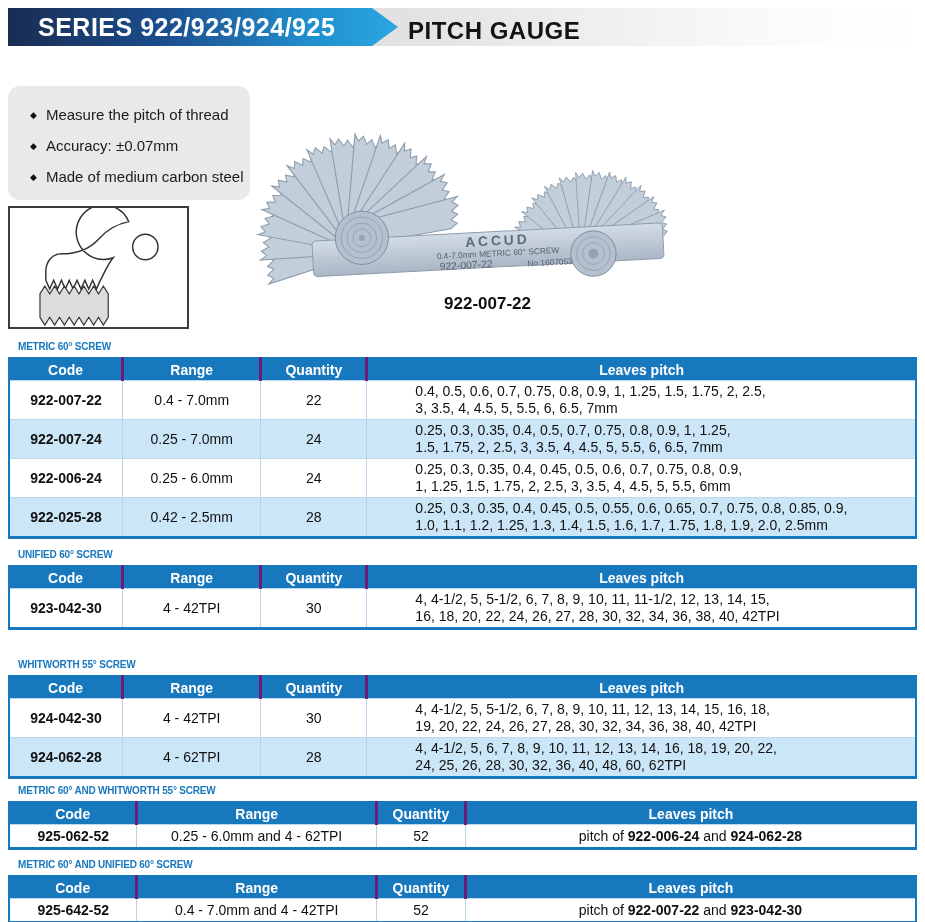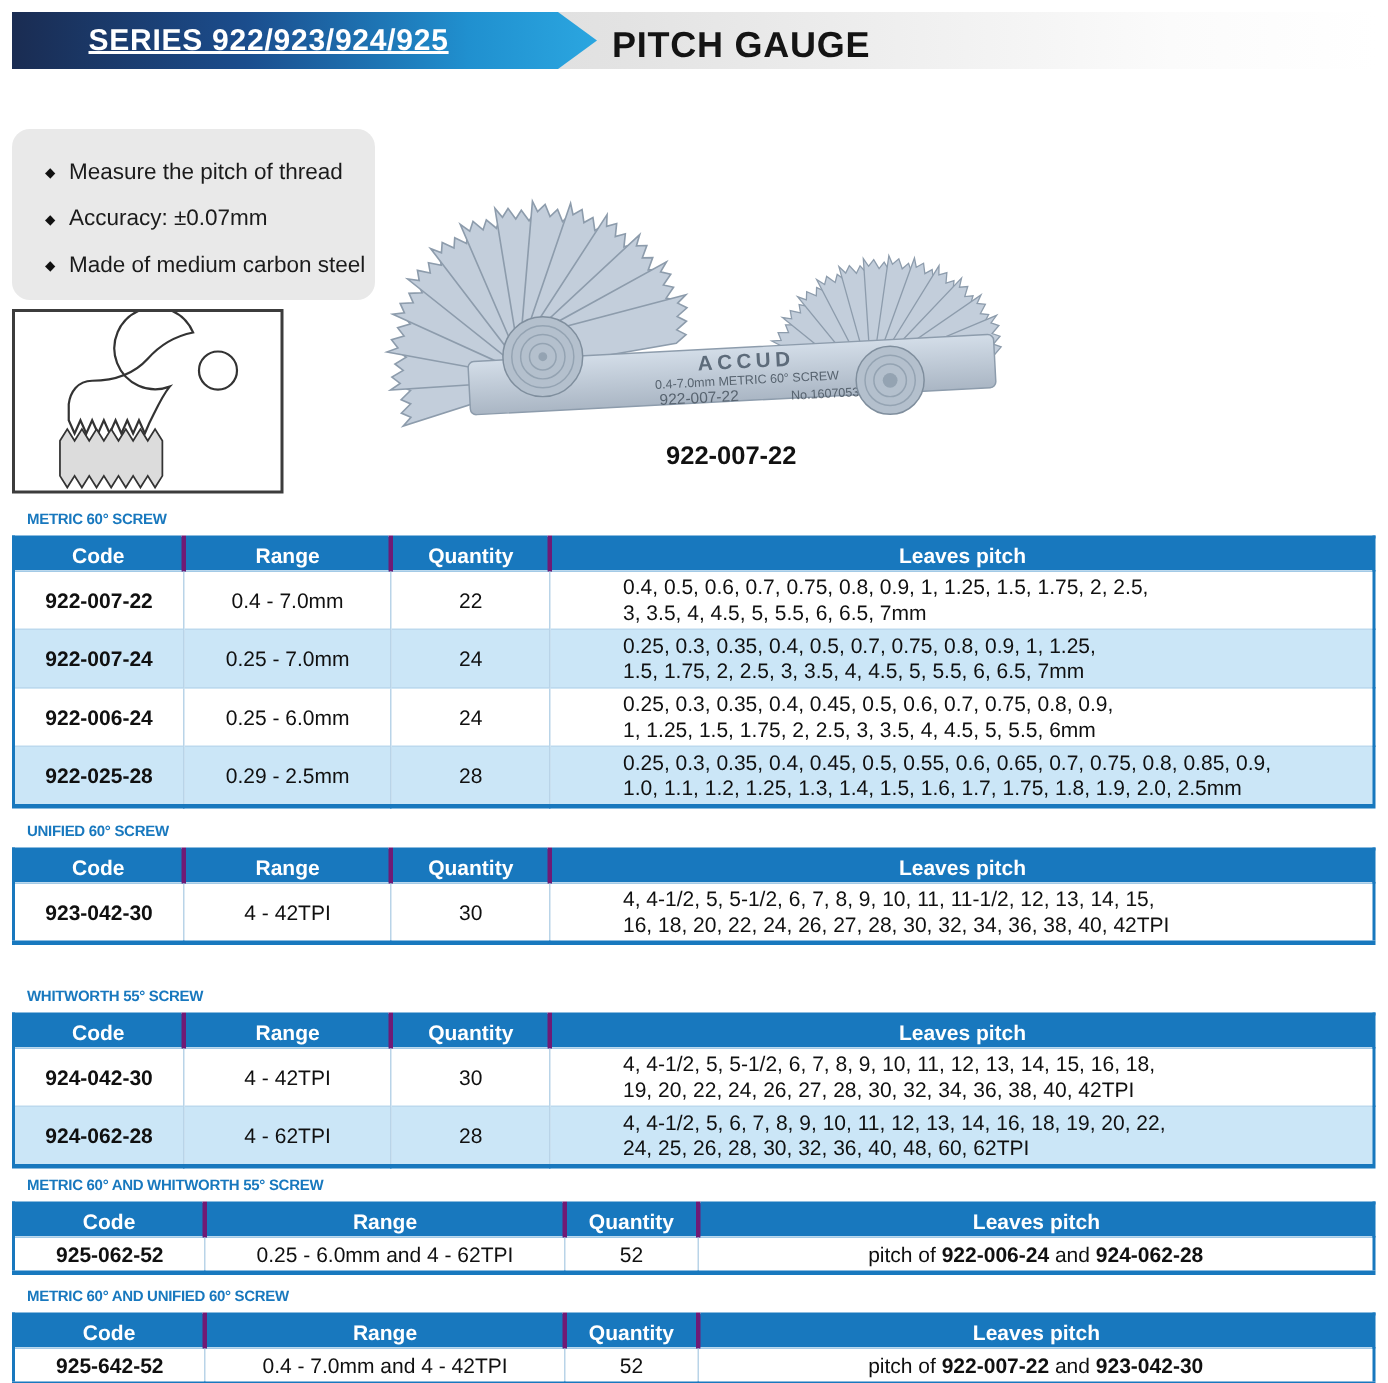--- a/index.html
+++ b/index.html
@@ -6,21 +6,21 @@
   .page{position:relative;width:925px;height:922px;background:#fff;overflow:hidden;
         font-family:"Liberation Sans",sans-serif;}
 
   
   .banner{position:absolute;left:8px;top:8px;width:909px;height:38px;
           background:linear-gradient(90deg,#cfcfcf 0%,#e3e3e3 45%,#fbfbfb 85%,#fff 100%);}
   .banner-arrow{position:absolute;left:0;top:0;width:390px;height:38px;
           background:linear-gradient(90deg,#1a2c52 0%,#1b4d8d 40%,#2090cf 78%,#2ba6e0 100%);
           clip-path:polygon(0 0,calc(100% - 26px) 0,100% 50%,calc(100% - 26px) 100%,0 100%);
           display:flex;align-items:center;}
-  .series-text{color:#fff;font-weight:bold;font-size:20px;letter-spacing:.5px;padding-left:51px;white-space:nowrap;text-decoration:underline;}
+  .series-text{color:#fff;font-weight:bold;font-size:25px;letter-spacing:.5px;padding-left:30px;white-space:nowrap;}
   .gauge-title{position:absolute;left:400px;top:0;height:46px;display:flex;align-items:center;
           color:#141414;font-weight:bold;font-size:24px;letter-spacing:.5px;}
 
   
   .features{position:absolute;left:8px;top:86px;width:242px;height:114px;background:#e9e9e9;
           border-radius:12px;box-sizing:border-box;padding:13px 6px 0 22px;}
   .feature{display:flex;align-items:center;height:31px;font-size:15px;color:#1b1b1b;}
   .diam{font-size:9px;margin-right:9px;color:#111;}
 
   
@@ -187,21 +187,21 @@
             </tr>
             <tr>
               <td>922-006-24</td>
               <td>0.25 - 6.0mm</td>
               <td>24</td>
               <td class="pitch">0.25, 0.3, 0.35, 0.4, 0.45, 0.5, 0.6, 0.7, 0.75, 0.8, 0.9,
 1, 1.25, 1.5, 1.75, 2, 2.5, 3, 3.5, 4, 4.5, 5, 5.5, 6mm</td>
             </tr>
             <tr class="alt">
               <td>922-025-28</td>
-              <td>0.29 - 2.5mm</td>
+              <td>0.42 - 2.5mm</td>
               <td>28</td>
               <td class="pitch">0.25, 0.3, 0.35, 0.4, 0.45, 0.5, 0.55, 0.6, 0.65, 0.7, 0.75, 0.8, 0.85, 0.9,
 1.0, 1.1, 1.2, 1.25, 1.3, 1.4, 1.5, 1.6, 1.7, 1.75, 1.8, 1.9, 2.0, 2.5mm</td>
             </tr>
           </tbody>
         </table>
       </section>
       <section class="tbl-block" id="t1">
         <h3 class="tbl-title">UNIFIED 60° SCREW</h3>
         <table class="spec std">

